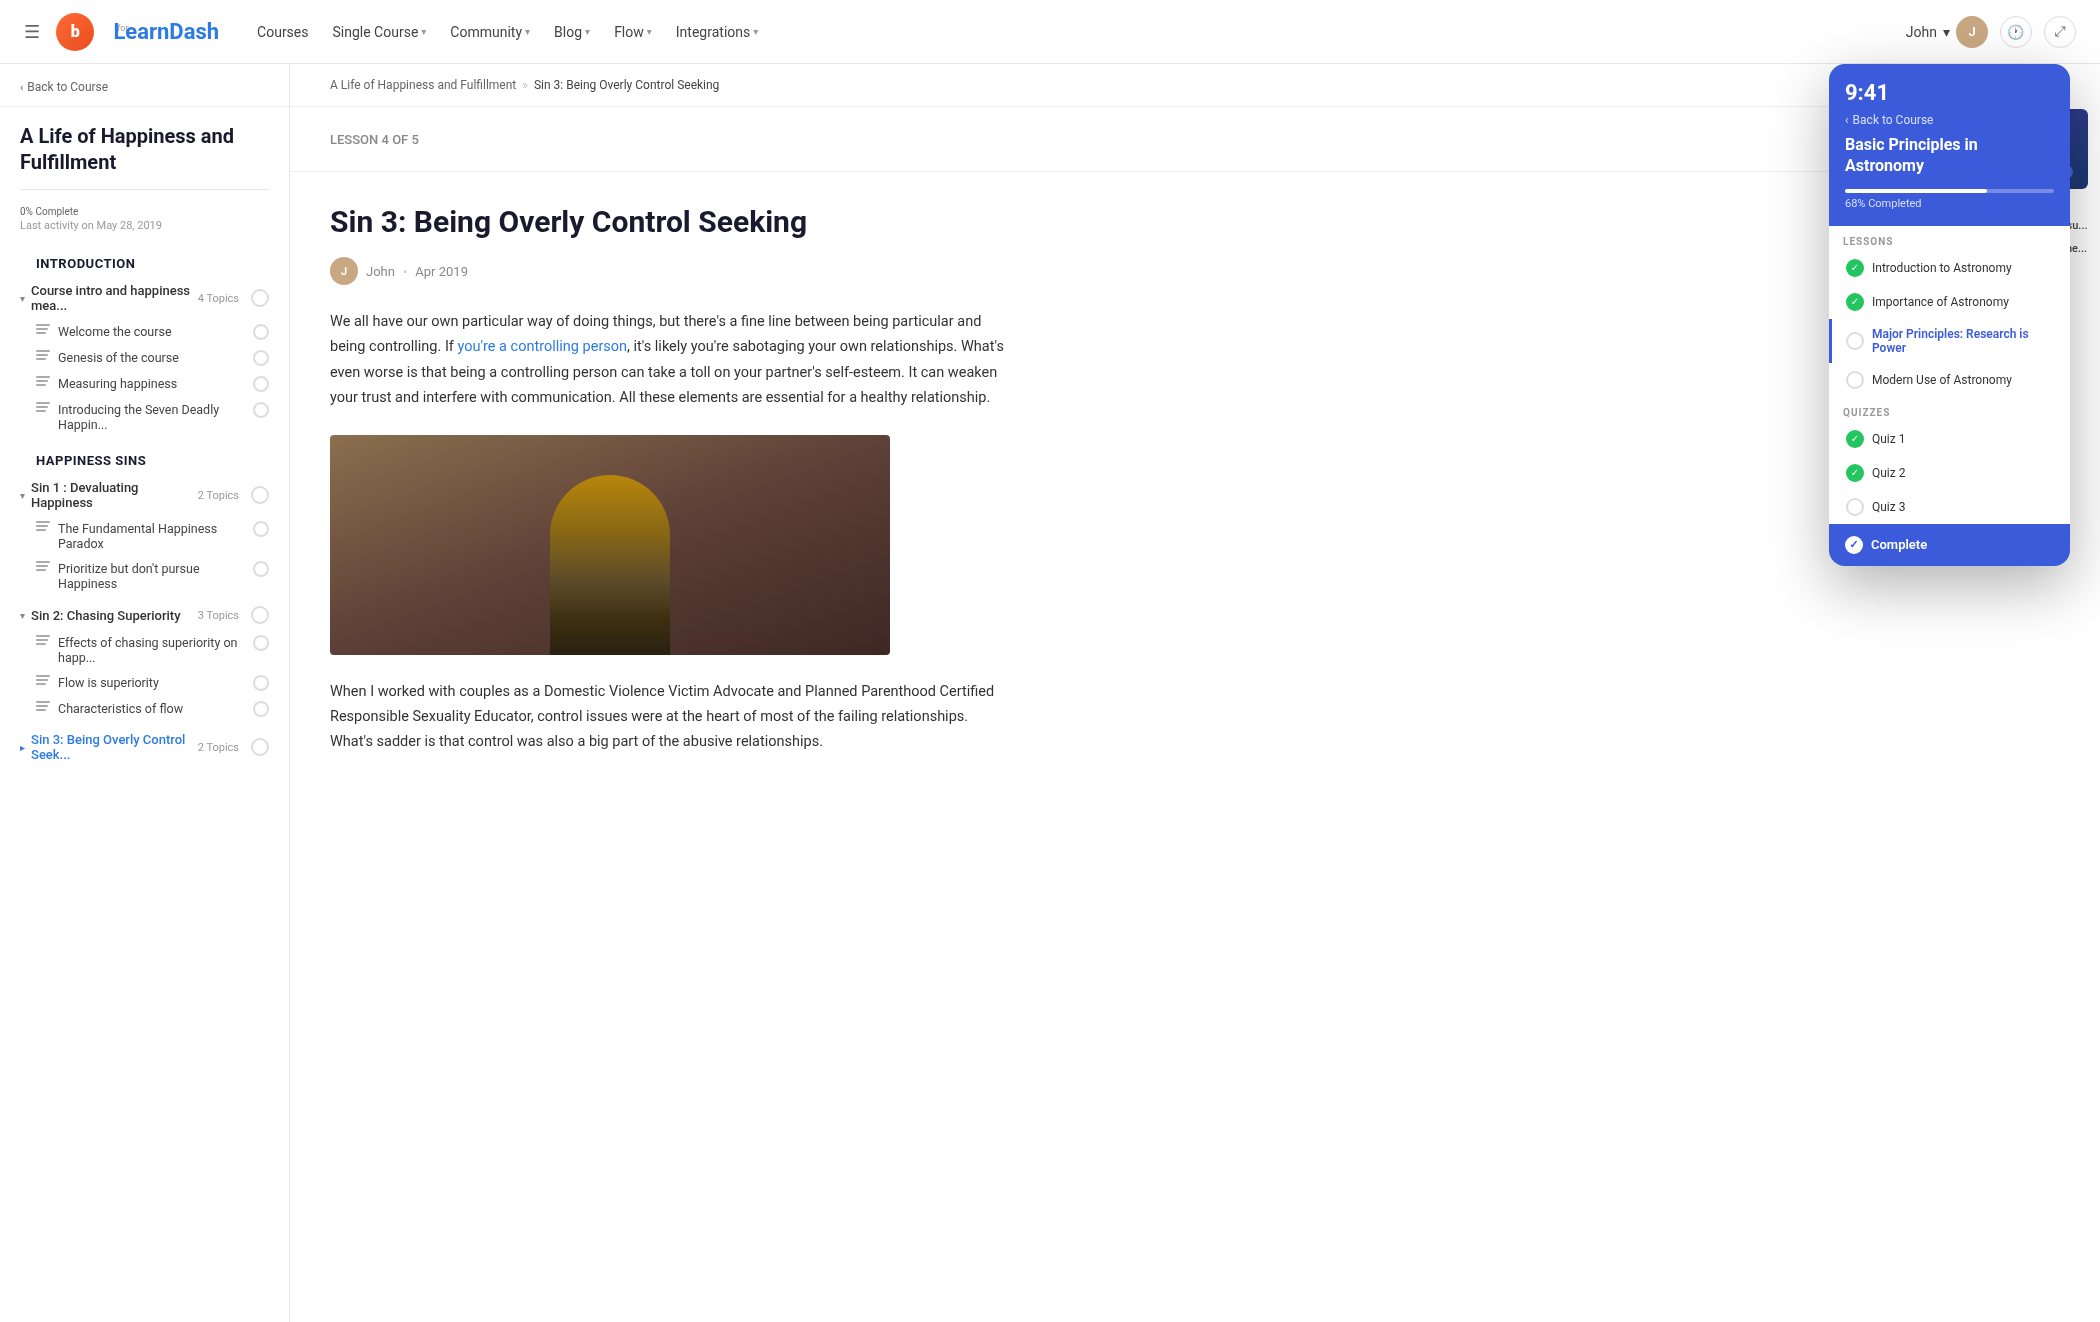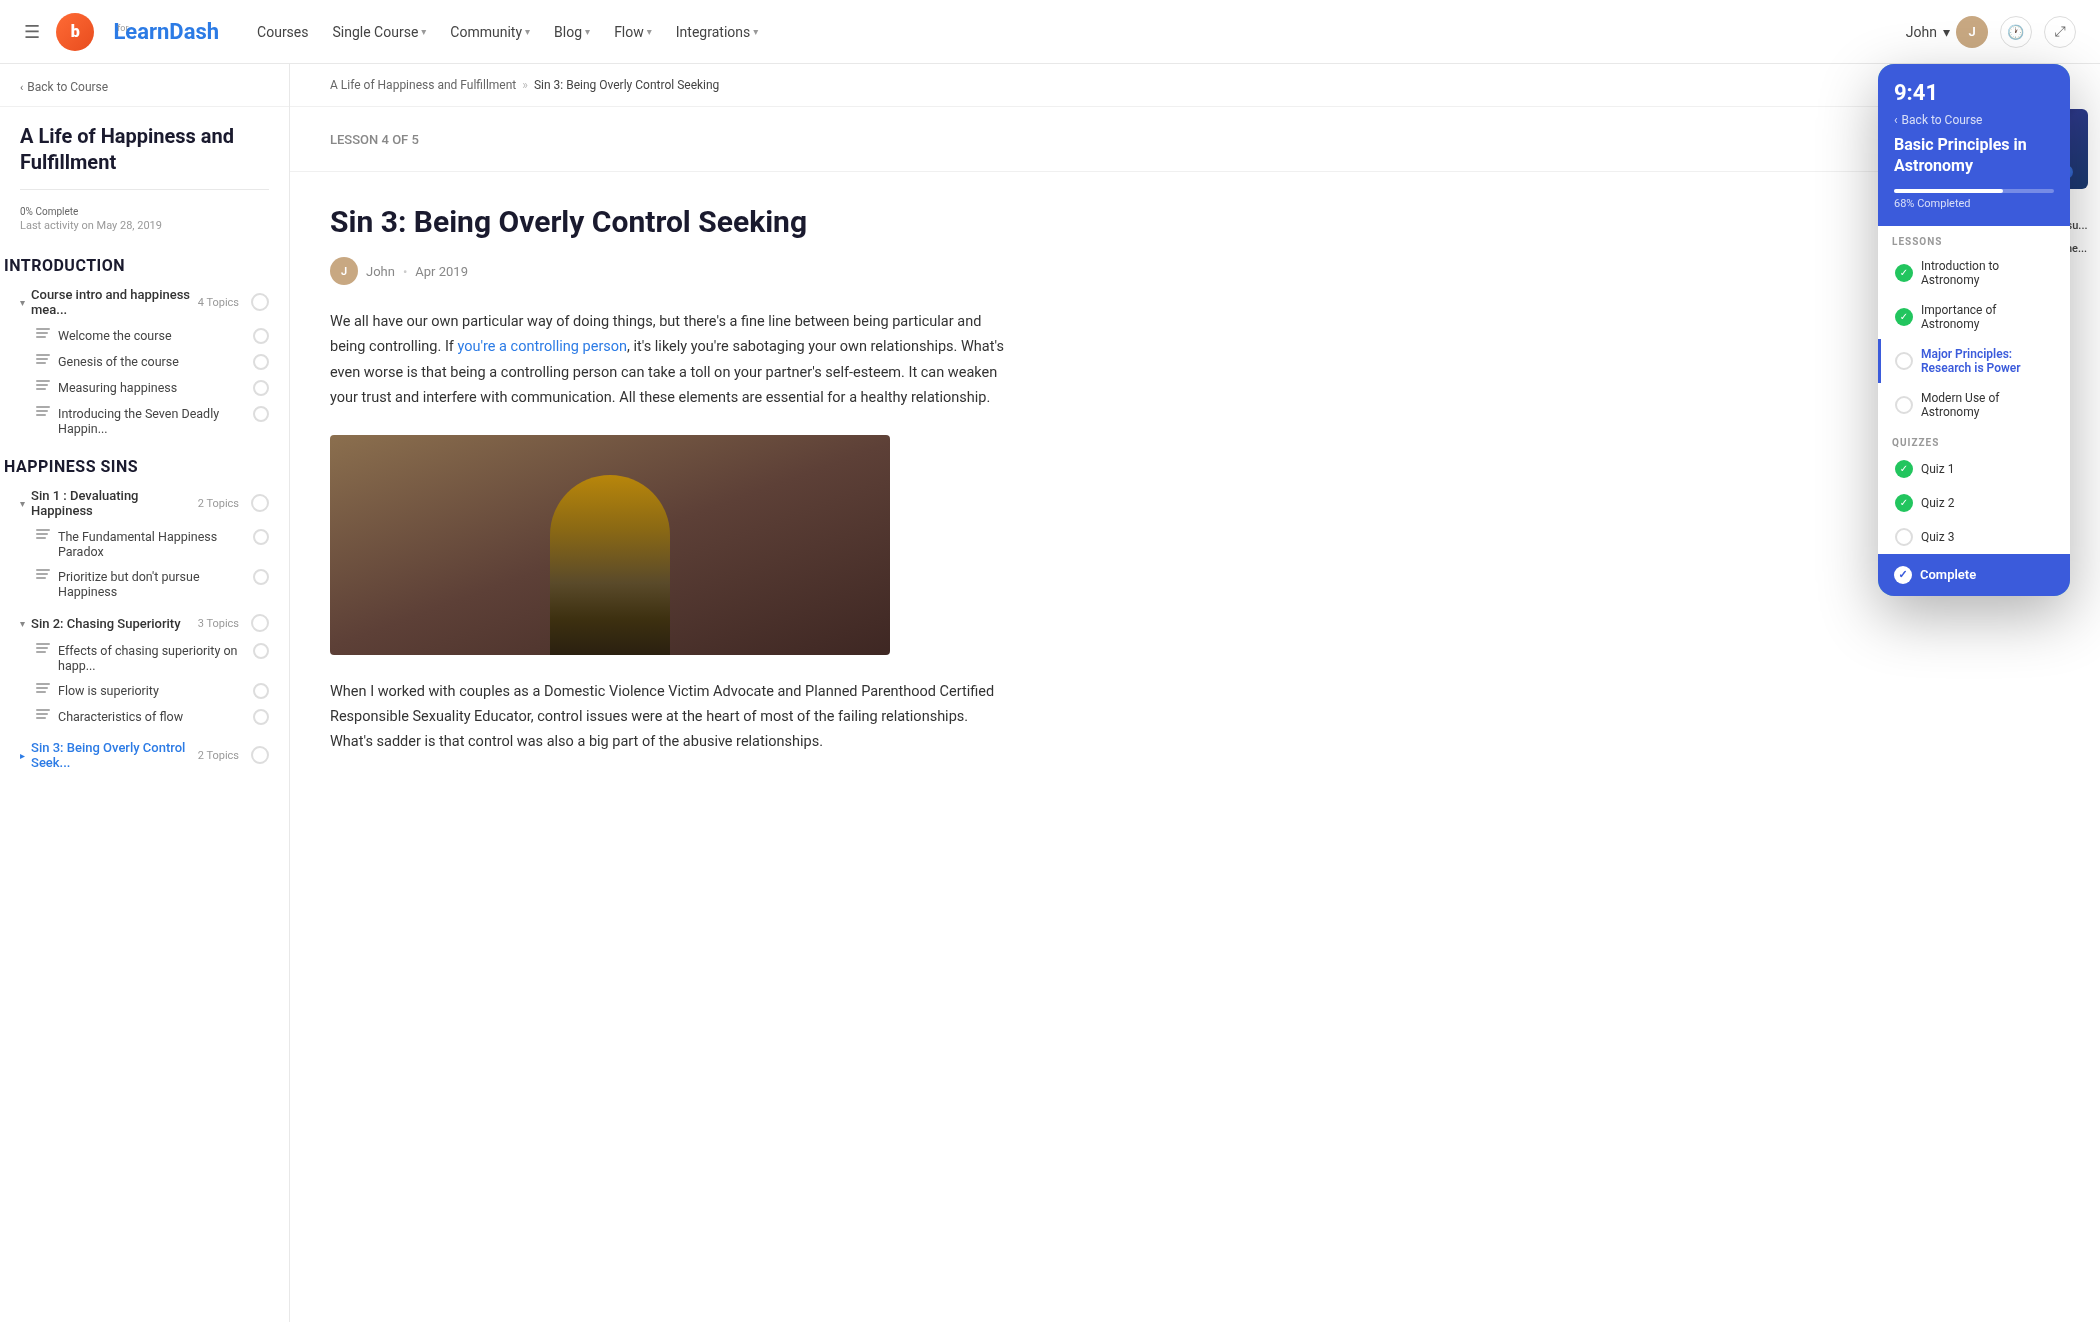--- a/index.html
+++ b/index.html
@@ -94,22 +94,22 @@
       padding: 8px 20px 2px;
       font-size: 10px;
       color: #666;
     }
     .sidebar-last-activity {
       padding: 0 20px 12px;
       font-size: 11px;
       color: #999;
     }
     .sidebar-section-title {
-      padding: 12px 4px 6px;
-      font-size: 16px;
+      padding: 12px 36px 6px;
+      font-size: 13px;
       font-weight: 700;
       color: #1a1a2e;
       letter-spacing: 0.5px;
       text-transform: uppercase;
     }
     .sidebar-group {
       margin-bottom: 4px;
     }
     .sidebar-group-header {
       display: flex;
@@ -216,21 +216,21 @@
       width: 120px; height: 180px;
       background: linear-gradient(180deg, #b8860b 0%, #8b6914 30%, #5a4a2a 60%, #3d3010 80%, #2a2010 100%);
       border-radius: 60px 60px 0 0;
     }
 
     
     .mobile-panel {
       position: absolute;
       right: 30px;
       top: 64px;
-      width: 192px;
+      width: 241px;
       background: #86efac;
       border-radius: 16px;
       overflow: hidden;
       box-shadow: 0 20px 60px rgba(0,0,0,0.3);
       z-index: 100;
     }
     .mobile-panel-header {
       background: #3b5bdb;
       padding: 16px;
       color: #fff;

